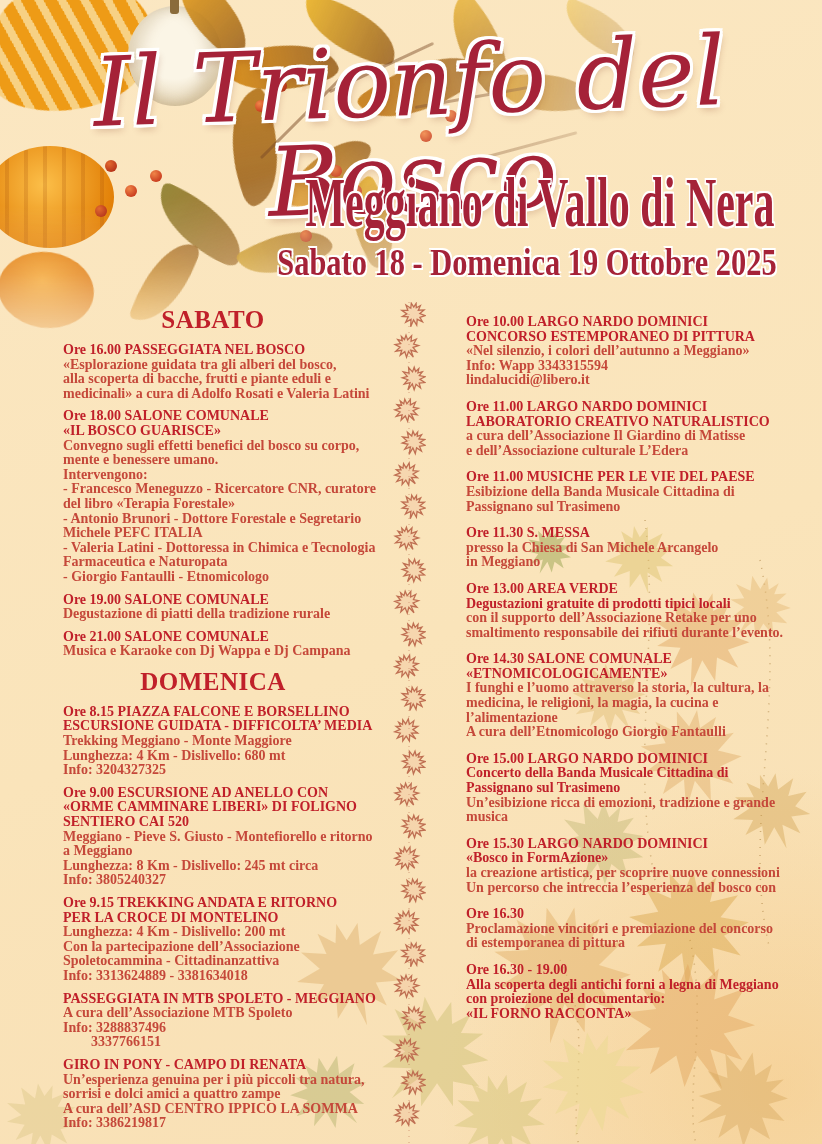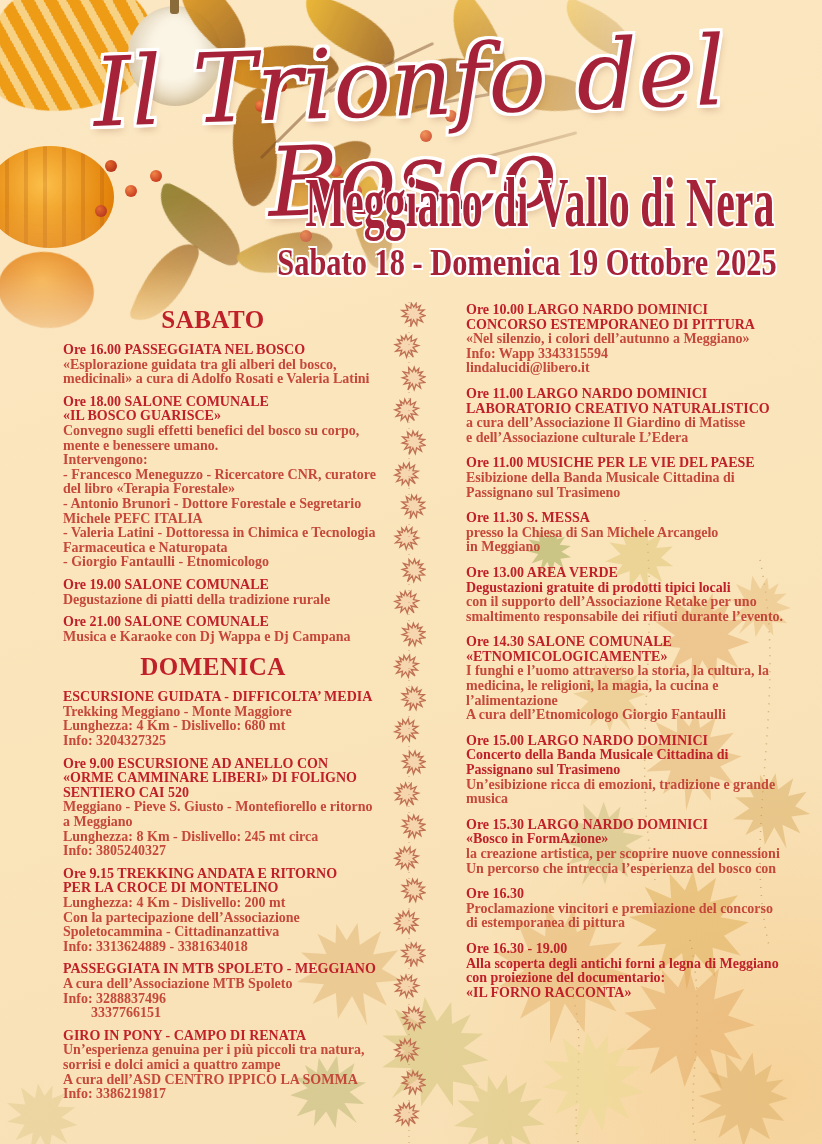--- a/index.html
+++ b/index.html
@@ -70,21 +70,21 @@
   }
   
   .col{position:absolute;top:303px;z-index:2;}
   .col.left{left:63px;width:360px;}
   .col.right{left:466px;width:356px;}
   .day-heading{
     width:300px;text-align:center;font-weight:700;font-size:25px;line-height:30px;
     letter-spacing:.5px;color:var(--accent-red);margin:2px 0 8px 0;
   }
   .event{margin-bottom:8px;}
-  .col.right .event{margin-bottom:11px;}
+  .col.right .event{margin-bottom:11px;margin-top:12px;}
   .line{font-size:14px;line-height:14.6px;white-space:pre;}
   .line.t{font-weight:700;color:var(--accent-red);}
   .line.b{color:var(--body-red);font-weight:bold;}
   
   .chain-svg{position:absolute;left:392px;top:302px;z-index:1;}
   .watercolor-svg{position:absolute;left:0;top:0;z-index:0;filter:blur(.4px);pointer-events:none;}
   .defs-svg{position:absolute;width:0;height:0;}
 </style>
 </head>
 <body>
@@ -191,20 +191,21 @@
 
   <h1 class="script-title">Il Trionfo del Bosco</h1>
   <div class="location">Meggiano di Vallo di Nera</div>
   <div class="dates">Sabato 18 - Domenica 19 Ottobre 2025</div>
 
   <div class="col left" id="left-col">
       <div class="day-heading">SABATO</div>
       <div class="event">
         <div class="line t">Ore 16.00 PASSEGGIATA NEL BOSCO</div>
         <div class="line b">«Esplorazione guidata tra gli alberi del bosco,</div>
+        <div class="line b">alla scoperta di bacche, frutti e piante eduli e</div>
         <div class="line b">medicinali» a cura di Adolfo Rosati e Valeria Latini</div>
       </div>
       <div class="event">
         <div class="line t">Ore 18.00 SALONE COMUNALE</div>
         <div class="line t">«IL BOSCO GUARISCE»</div>
         <div class="line b">Convegno sugli effetti benefici del bosco su corpo,</div>
         <div class="line b">mente e benessere umano.</div>
         <div class="line b">Intervengono:</div>
         <div class="line b">- Francesco Meneguzzo - Ricercatore CNR, curatore</div>
         <div class="line b">del libro «Terapia Forestale»</div>
@@ -217,20 +218,21 @@
       <div class="event">
         <div class="line t">Ore 19.00 SALONE COMUNALE</div>
         <div class="line b">Degustazione di piatti della tradizione rurale</div>
       </div>
       <div class="event">
         <div class="line t">Ore 21.00 SALONE COMUNALE</div>
         <div class="line b">Musica e Karaoke con Dj Wappa e Dj Campana</div>
       </div>
       <div class="day-heading">DOMENICA</div>
       <div class="event">
+        <div class="line t">Ore 8.15 PIAZZA FALCONE E BORSELLINO</div>
         <div class="line t">ESCURSIONE GUIDATA - DIFFICOLTA’ MEDIA</div>
         <div class="line b">Trekking Meggiano - Monte Maggiore</div>
         <div class="line b">Lunghezza: 4 Km - Dislivello: 680 mt</div>
         <div class="line b">Info: 3204327325</div>
       </div>
       <div class="event">
         <div class="line t">Ore 9.00 ESCURSIONE AD ANELLO CON</div>
         <div class="line t">«ORME CAMMINARE LIBERI» DI FOLIGNO</div>
         <div class="line t">SENTIERO CAI 520</div>
         <div class="line b">Meggiano - Pieve S. Giusto - Montefiorello e ritorno</div>

